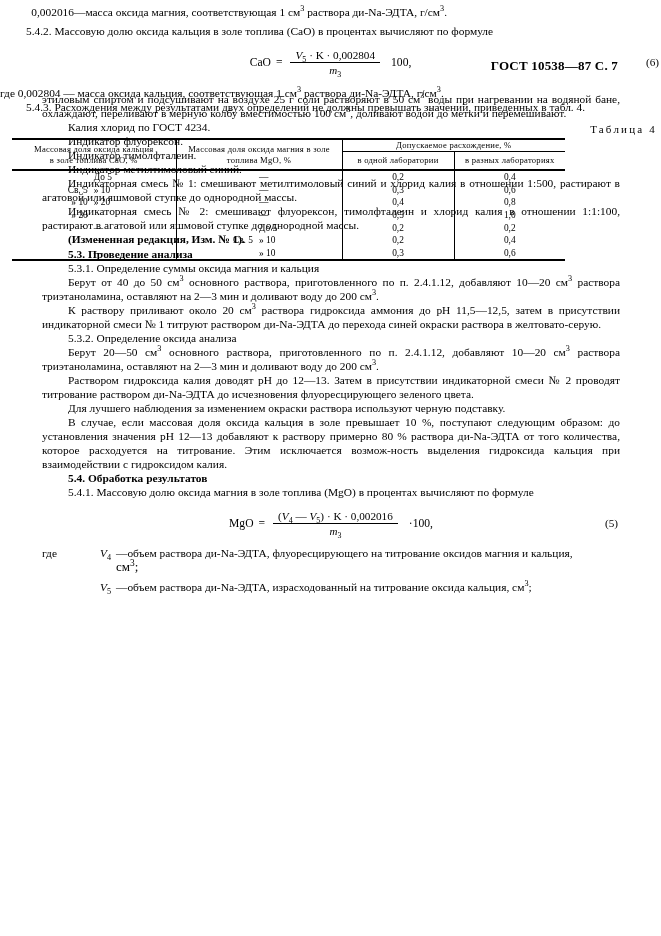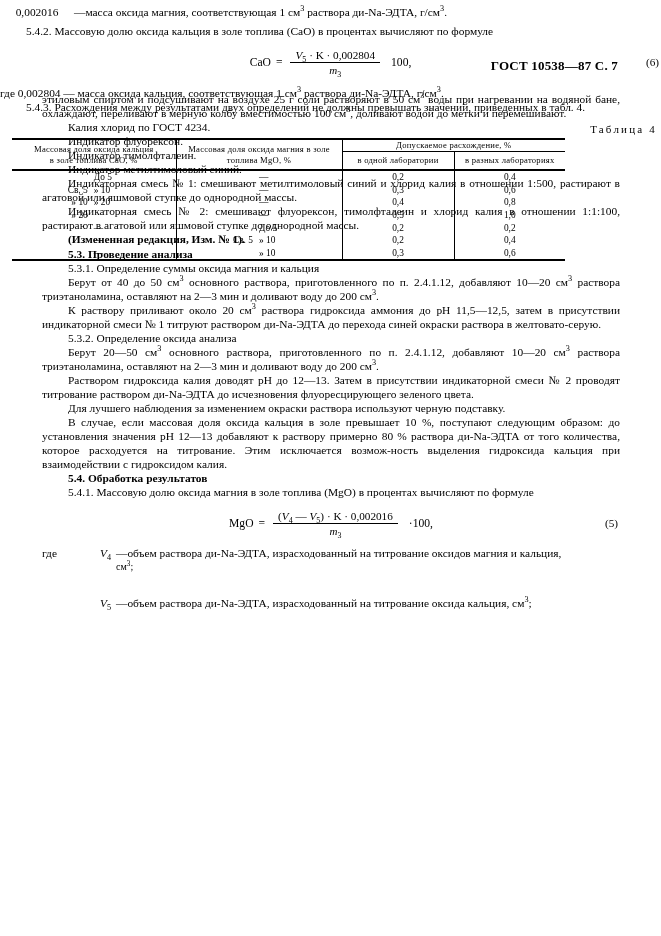--- a/index.html
+++ b/index.html
@@ -112,30 +112,30 @@
   .where .w-sym {
     flex: 0 0 46px;
     text-align: left;
     padding-left: 30px;
     box-sizing: border-box;
     white-space: nowrap;
   }
   .where .w-sym.wide {
     flex: 0 0 74px;
     padding-left: 0;
-    text-align: center;
+    text-align: right;
   }
   .where .w-def {
     flex: 1 1 auto;
     text-align: justify;
   }
   .where .w-def.just { text-align: justify; }
   .w-cont {
     padding-left: 74px;
-    font-size: 10px;
+    font-size: 13px;
     line-height: 14.05px;
   }
 
   
   .table-caption {
     text-align: right;
     font-size: 11px;
     letter-spacing: 2.2px;
     margin-top: 9px;
     margin-bottom: 3px;
@@ -235,25 +235,25 @@
           <span class="den"><span class="ital">m</span><sub>3</sub></span>
         </span>
         <span class="ftail">·100,</span>
       </div>
       <span class="formula-no">(5)</span>
     </div>
 
     <div class="where" style="margin-top:6px;">
       <span class="w-lead">где</span>
       <span class="w-sym"><span class="ital">V</span><sub>4</sub></span>
-      <span class="w-def just">—объем раствора ди-Na-ЭДТА, израсходованный на титрование оксидов магния и кальция,</span>
+      <span class="w-def just">—объем раствора ди-Na-ЭДТА, флуоресцирующего на титрование оксидов магния и кальция,</span>
     </div>
     <div class="w-cont"><span>см</span><sup>3</sup><span>;</span></div>
 
-    <div class="where" style="margin-top:22px;align-items:flex-end;">
+    <div class="where" style="margin-top:6px;align-items:flex-end;">
       <span class="w-lead"></span>
       <span class="w-sym"><span class="ital">V</span><sub>5</sub></span>
       <span class="w-def"><span>—объем раствора ди-Na-ЭДТА, израсходованный на титрование оксида кальция, см</span><sup>3</sup><span>;</span></span>
       </div>
     </div>
 
     <div class="where" style="margin-top:5px;">
       <span class="w-sym wide">0,002016</span>
       <span class="w-def"><span>—масса оксида магния, соответствующая 1 см</span><sup>3</sup><span> раствора ди-Na-ЭДТА, г/см</span><sup>3</sup><span>.</span></span>
     </div>

